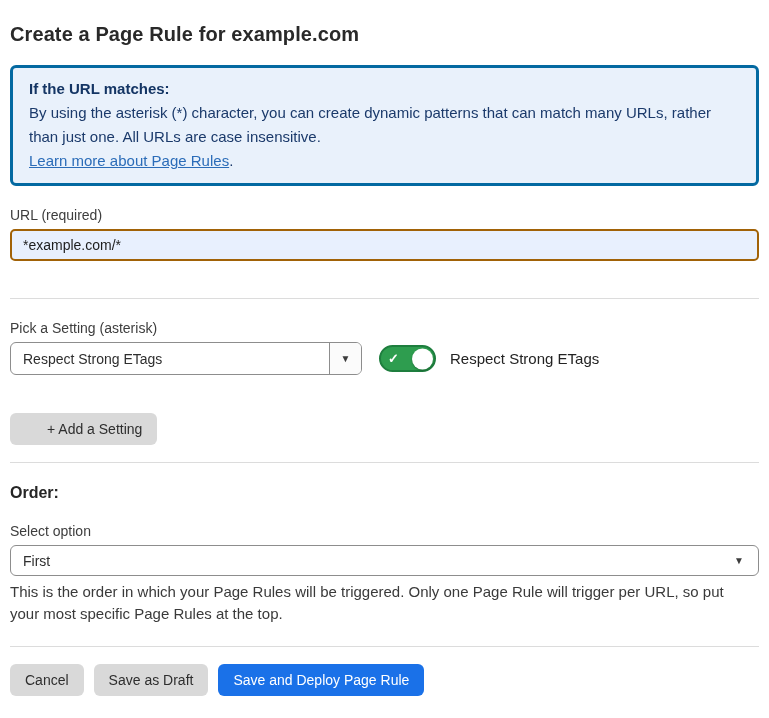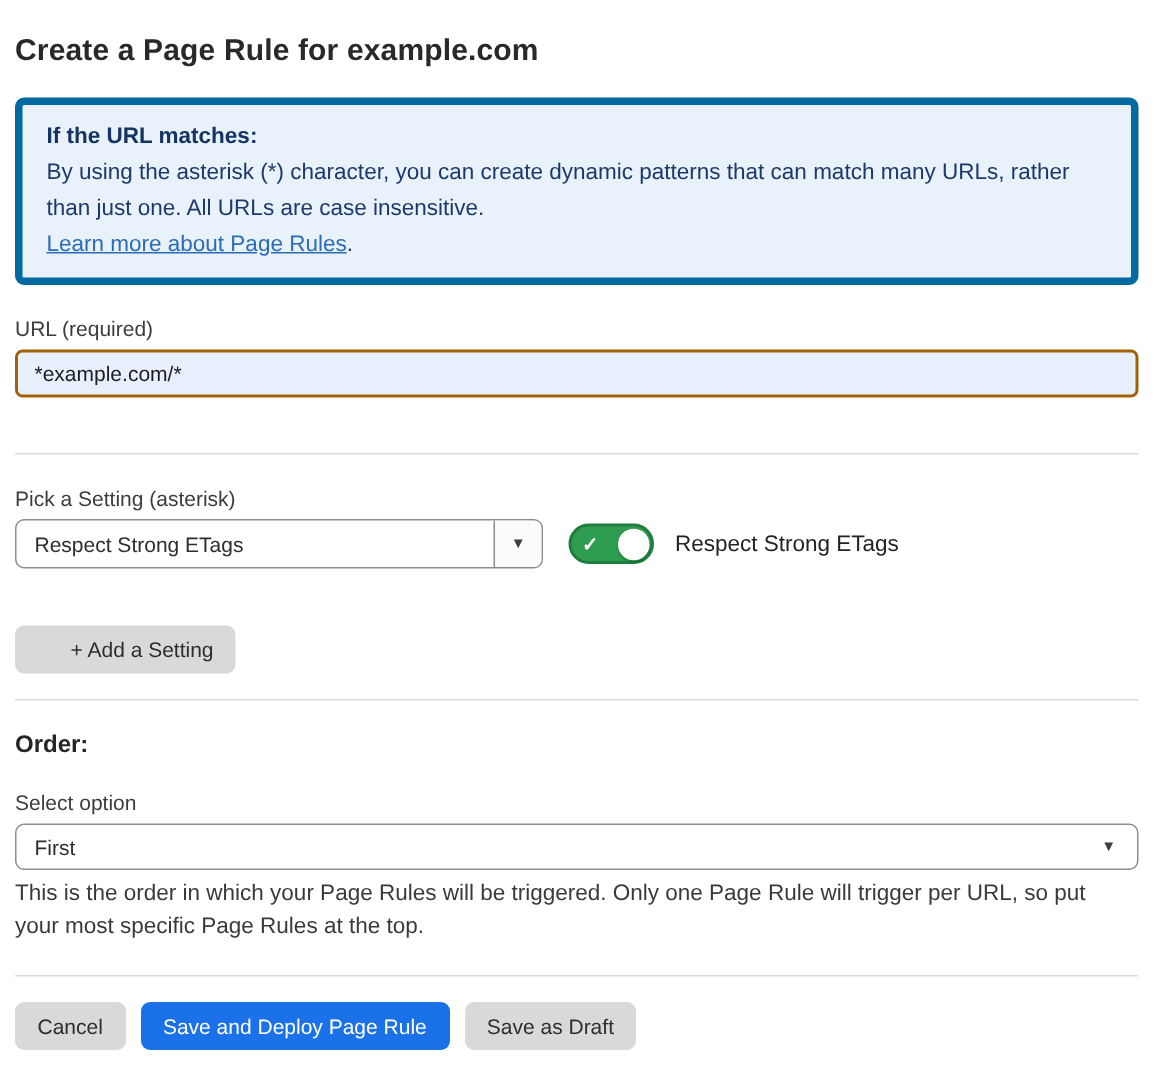--- a/index.html
+++ b/index.html
@@ -21,21 +21,21 @@
     padding-top: 23px;
     font-size: 20px;
     font-weight: 700;
     color: #292929;
     letter-spacing: 0.1px;
   }
   
   .info-box {
     margin-top: 19px;
     background: #e9f1fb;
-    border: 5px solid #0369a1;
+    border: 3px solid #0369a1;
     border-radius: 6px;
     padding: 9px 16px 10px 16px;
     font-size: 15px;
     line-height: 24px;
     color: #1b3a6b;
   }
   .info-heading {
     font-weight: 700;
     color: #143564;
   }
@@ -244,17 +244,17 @@
     <span class="select-value">First</span>
     <span class="order-arrow">▼</span>
   </div>
 
   <p class="help-text">This is the order in which your Page Rules will be triggered. Only one Page Rule will trigger per URL, so put your most specific Page Rules at the top.</p>
 
   <hr class="divider divider-3">
 
   <div class="footer-row">
     <button class="btn btn-gray">Cancel</button>
+    <button class="btn btn-gray">Save as Draft</button>
     <button class="btn btn-blue">Save and Deploy Page Rule</button>
-    <button class="btn btn-gray">Save as Draft</button>
   </div>
 
 </div>
 
 </body></html>

